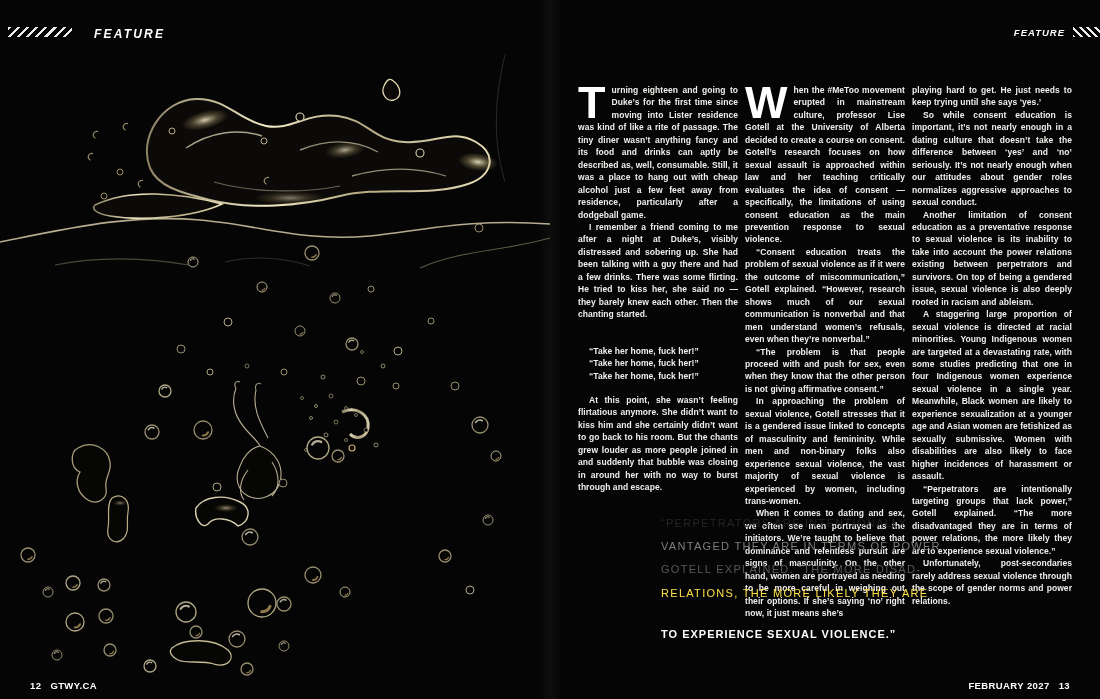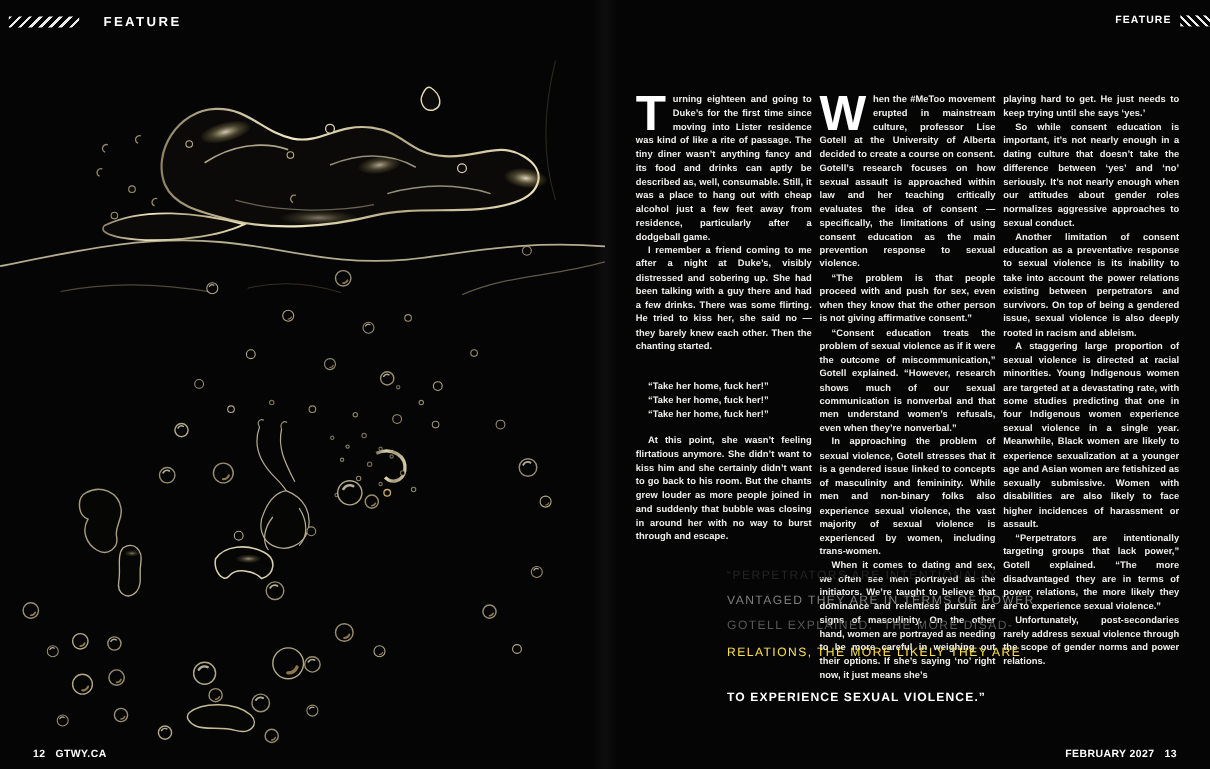--- a/index.html
+++ b/index.html
@@ -1,19 +1,19 @@
 <!DOCTYPE html>
 <html><head>
 <meta charset="utf-8">
 <style>
   html,body{margin:0;padding:0;background:#000;}
   .spread{position:relative;width:1100px;height:699px;background:#050505;overflow:hidden;
           font-family:"Liberation Sans",sans-serif;color:#eeedea;}
   
-  .hdr{position:absolute;top:13px;display:flex;align-items:center;}
+  .hdr{position:absolute;top:27px;display:flex;font-style:italic;}
   .hdr-left{left:8px;gap:22px;}
   .hdr-right{right:0;gap:8px;}
   .hdr-label{font-size:12px;font-weight:700;letter-spacing:2.2px;color:#fff;}
   .hdr-right .hdr-label{font-size:9.5px;letter-spacing:1px;}
   .hatch{display:inline-block;height:10px;}
   .hatch-l{width:64px;background:repeating-linear-gradient(135deg,#ececec 0 2.2px,transparent 2.2px 6.5px);}
   .hatch-r{width:27px;background:repeating-linear-gradient(45deg,#ececec 0 2px,transparent 2px 5.4px);}
   .ftr{position:absolute;bottom:8px;display:flex;gap:9px;align-items:baseline;
        font-size:9.5px;font-weight:700;letter-spacing:.4px;color:#fff;}
   .ftr-left{left:30px;align-items:center;}
@@ -232,22 +232,22 @@
         <p class="ind">I remember a friend coming to me after a night at Duke’s, visibly distressed and sobering up. She had been talking with a guy there and had a few drinks. There was some flirting. He tried to kiss her, she said no — they barely knew each other. Then the chanting started.</p>
         <div class="chant">
           <div>“Take her home, fuck her!”</div>
           <div>“Take her home, fuck her!”</div>
           <div>“Take her home, fuck her!”</div>
         </div>
         <p class="ind">At this point, she wasn’t feeling flirtatious anymore. She didn’t want to kiss him and she certainly didn’t want to go back to his room. But the chants grew louder as more people joined in and suddenly that bubble was closing in around her with no way to burst through and escape.</p>
       </div>
     <div class="col">
         <p><span class="dropcap">W</span>hen the #MeToo movement erupted in mainstream culture, professor Lise Gotell at the University of Alberta decided to create a course on consent. Gotell’s research focuses on how sexual assault is approached within law and her teaching critically evaluates the idea of consent — specifically, the limitations of using consent education as the main prevention response to sexual violence.</p>
+        <p class="ind">“Consent education treats the problem of sexual violence as if it were the outcome of miscommunication,” Gotell explained. “However, research shows much of our sexual communication is nonverbal and that men understand women’s refusals, even when they’re nonverbal.”</p>
         <p class="ind">“The problem is that people proceed with and push for sex, even when they know that the other person is not giving affirmative consent.”</p>
-        <p class="ind">“Consent education treats the problem of sexual violence as if it were the outcome of miscommunication,” Gotell explained. “However, research shows much of our sexual communication is nonverbal and that men understand women’s refusals, even when they’re nonverbal.”</p>
         <p class="ind">In approaching the problem of sexual violence, Gotell stresses that it is a gendered issue linked to concepts of masculinity and femininity. While men and non-binary folks also experience sexual violence, the vast majority of sexual violence is experienced by women, including trans-women.</p>
         <p class="ind">When it comes to dating and sex, we often see men portrayed as the initiators. We’re taught to believe that dominance and relentless pursuit are signs of masculinity. On the other hand, women are portrayed as needing to be more careful in weighing out their options. If she’s saying ‘no’ right now, it just means she’s</p>
       </div>
     <div class="col">
         <p>playing hard to get. He just needs to keep trying until she says ‘yes.’</p>
         <p class="ind">So while consent education is important, it’s not nearly enough in a dating culture that doesn’t take the difference between ‘yes’ and ‘no’ seriously. It’s not nearly enough when our attitudes about gender roles normalizes aggressive approaches to sexual conduct.</p>
         <p class="ind">Another limitation of consent education as a preventative response to sexual violence is its inability to take into account the power relations existing between perpetrators and survivors. On top of being a gendered issue, sexual violence is also deeply rooted in racism and ableism.</p>
         <p class="ind">A staggering large proportion of sexual violence is directed at racial minorities. Young Indigenous women are targeted at a devastating rate, with some studies predicting that one in four Indigenous women experience sexual violence in a single year. Meanwhile, Black women are likely to experience sexualization at a younger age and Asian women are fetishized as sexually submissive. Women with disabilities are also likely to face higher incidences of harassment or assault.</p>
         <p class="ind">“Perpetrators are intentionally targeting groups that lack power,” Gotell explained. “The more disadvantaged they are in terms of power relations, the more likely they are to experience sexual violence.”</p>
         <p class="ind">Unfortunately, post-secondaries rarely address sexual violence through the scope of gender norms and power relations.</p>

